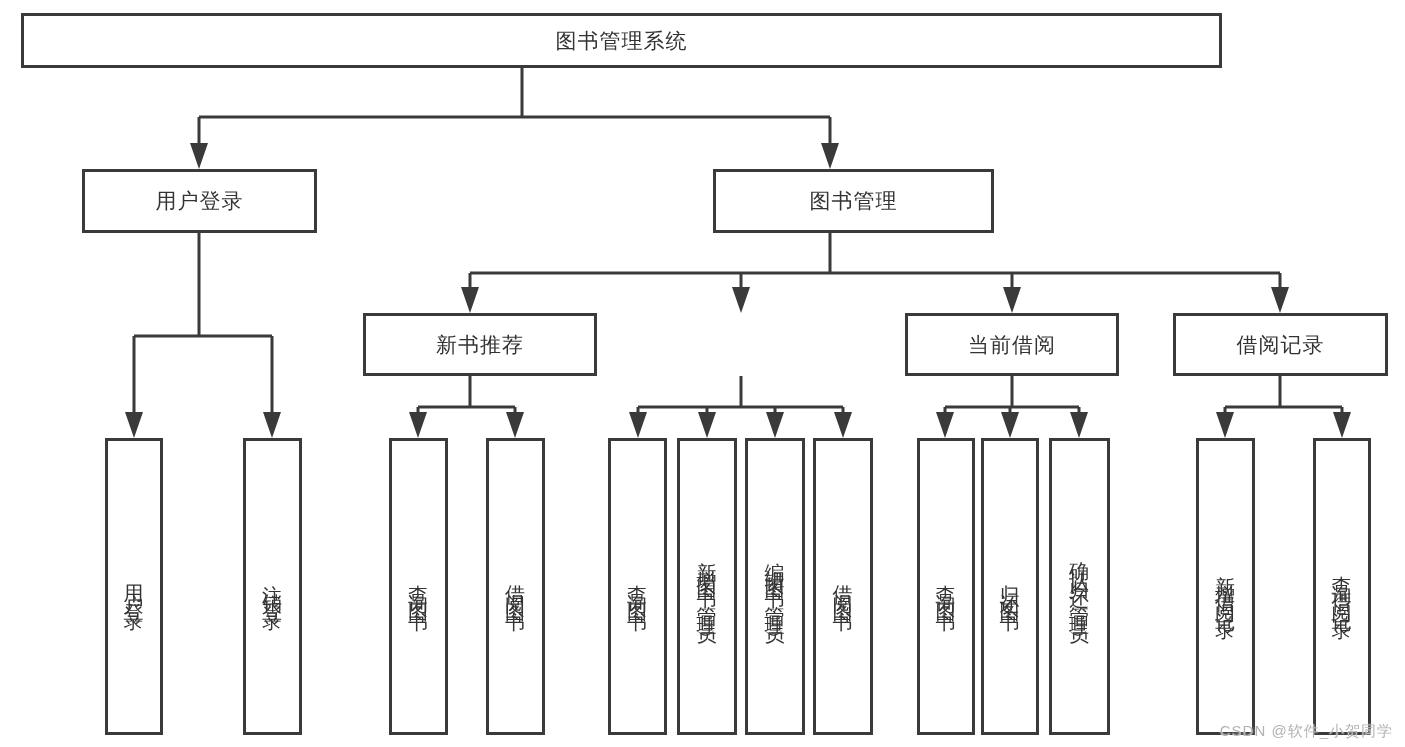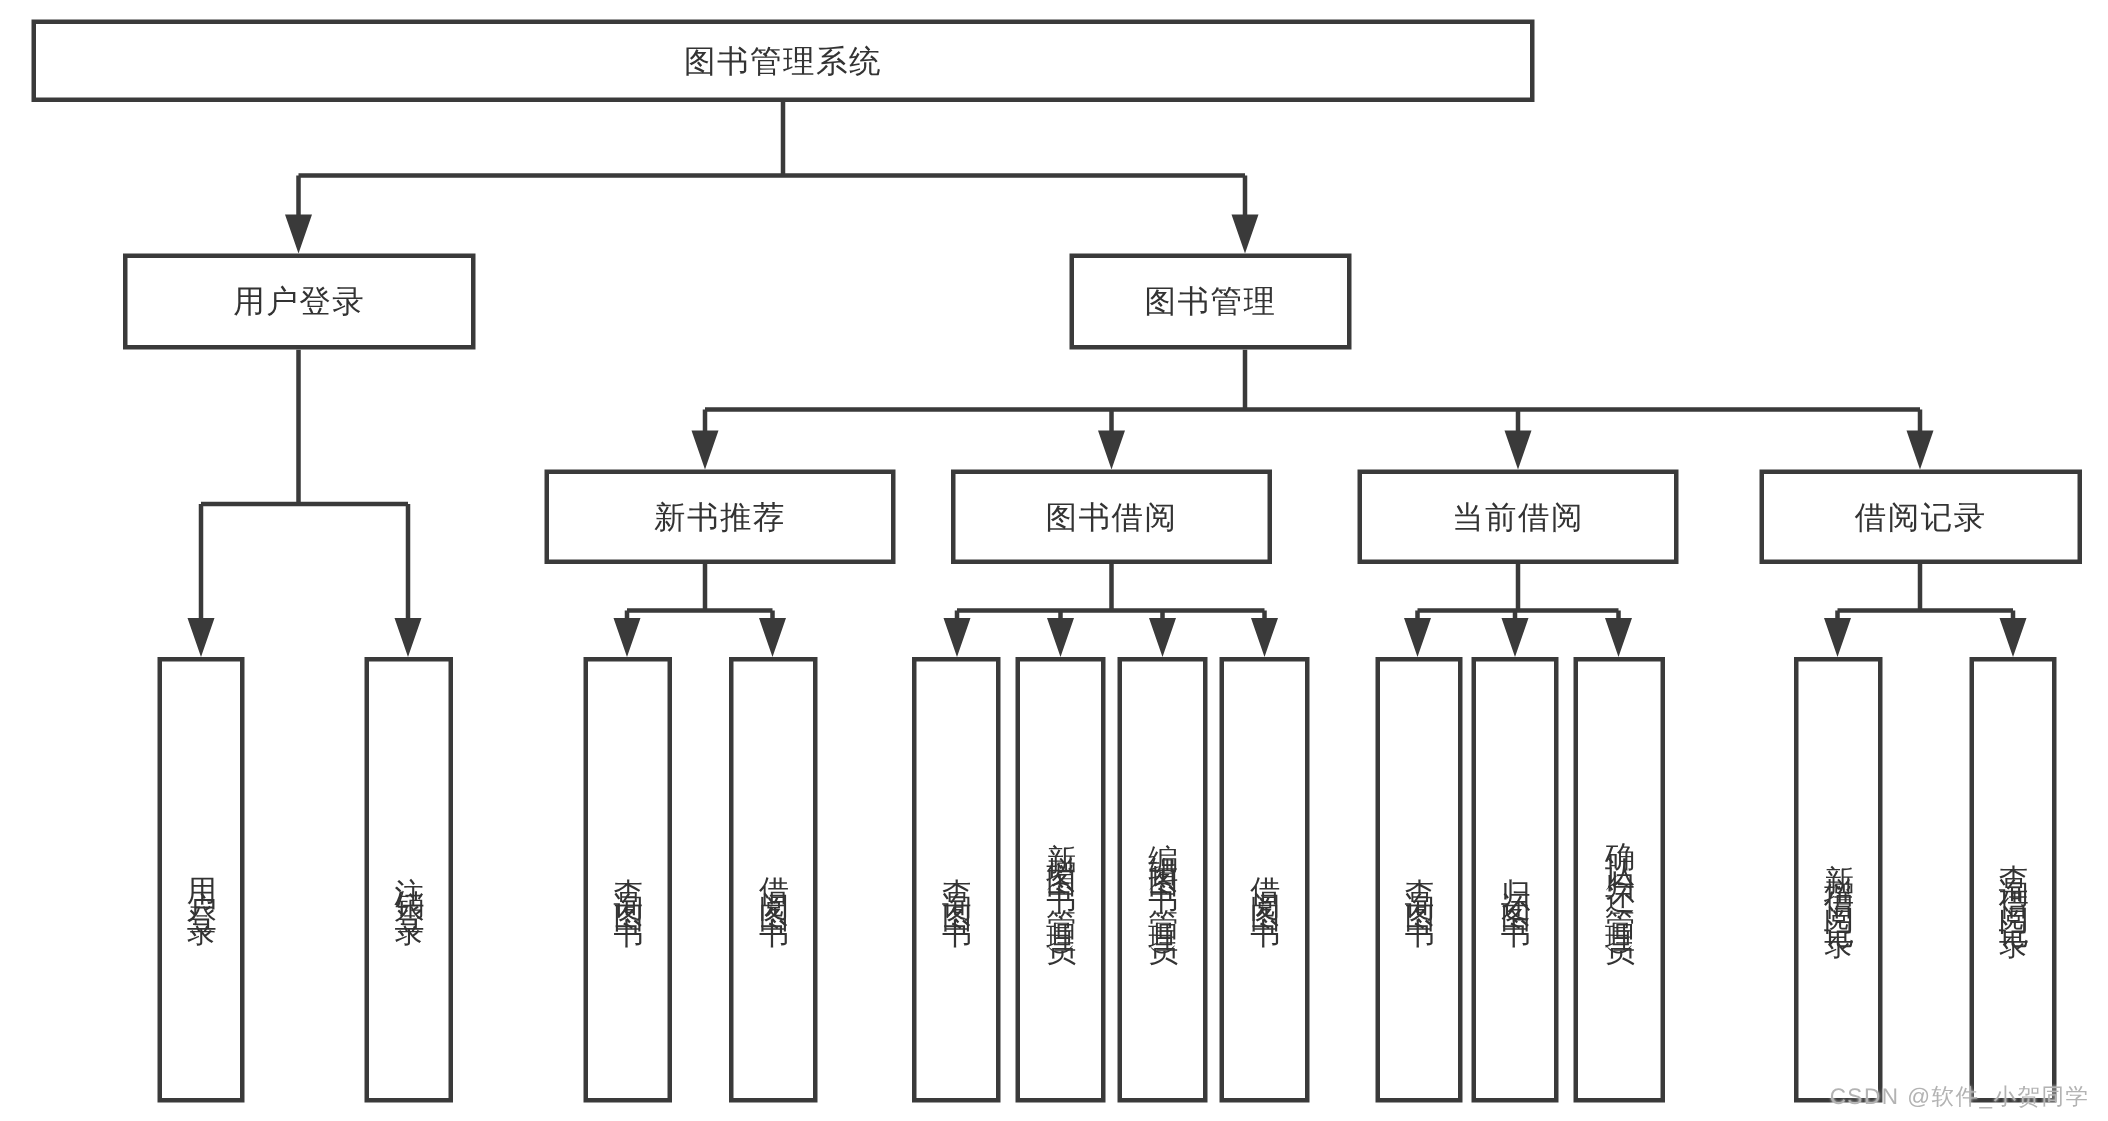--- a/index.html
+++ b/index.html
@@ -39,23 +39,23 @@
   }
   .tall {
     top: 438px;
     height: 297px;
     writing-mode: vertical-rl;
     text-orientation: mixed;
     font-size: 20px;
     letter-spacing: 9px;
     line-height: 1;
   }
-  .root-box   { left: 21px;   top: 13px;  width: 1002px; height: 55px; font-family: Liberation Serif, serif; }
+  .root-box   { left: 21px;   top: 13px;  width: 1201px; height: 55px; font-family: Liberation Serif, serif; }
   .n-login    { left: 82px;   top: 169px; width: 235px;  height: 64px; }
-  .n-bookmgr  { left: 713px;  top: 169px; width: 188px;  height: 64px; }
+  .n-bookmgr  { left: 713px;  top: 169px; width: 281px;  height: 64px; }
   .n-newbook  { left: 363px;  top: 313px; width: 234px;  height: 63px; }
   .n-bborrow  { left: 634px;  top: 313px; width: 214px;  height: 63px; }
   .n-cborrow  { left: 905px;  top: 313px; width: 214px;  height: 63px; }
   .n-records  { left: 1173px; top: 313px; width: 215px;  height: 63px; }
   .l-ulogin   { left: 105px;  width: 58px; }
   .l-ulogout  { left: 243px;  width: 59px; }
   .l-nbquery  { left: 389px;  width: 59px; }
   .l-nbborrow { left: 486px;  width: 59px; }
   .l-bbquery  { left: 608px;  width: 59px; }
   .l-bbadd    { left: 677px;  width: 60px; }
@@ -105,21 +105,20 @@
          M936 412h18l-9 26z M1001 412h18l-9 26z M1070 412h18l-9 26z
          M1216 412h18l-9 26z M1333 412h18l-9 26z"></path>
   </svg>
 
   <div class="box root-box hlabel">图书管理系统</div>
 
   <div class="box n-login hlabel">用户登录</div>
   <div class="box n-bookmgr hlabel">图书管理</div>
 
   <div class="box n-newbook hlabel">新书推荐</div>
-  <div class="box n-bborrow hlabel">图书借阅</div>
   <div class="box n-cborrow hlabel">当前借阅</div>
   <div class="box n-records hlabel">借阅记录</div>
 
   <div class="box tall l-ulogin">用户登录</div>
   <div class="box tall l-ulogout">注销登录</div>
 
   <div class="box tall l-nbquery">查询图书</div>
   <div class="box tall l-nbborrow">借阅图书</div>
 
   <div class="box tall l-bbquery">查询图书</div>

